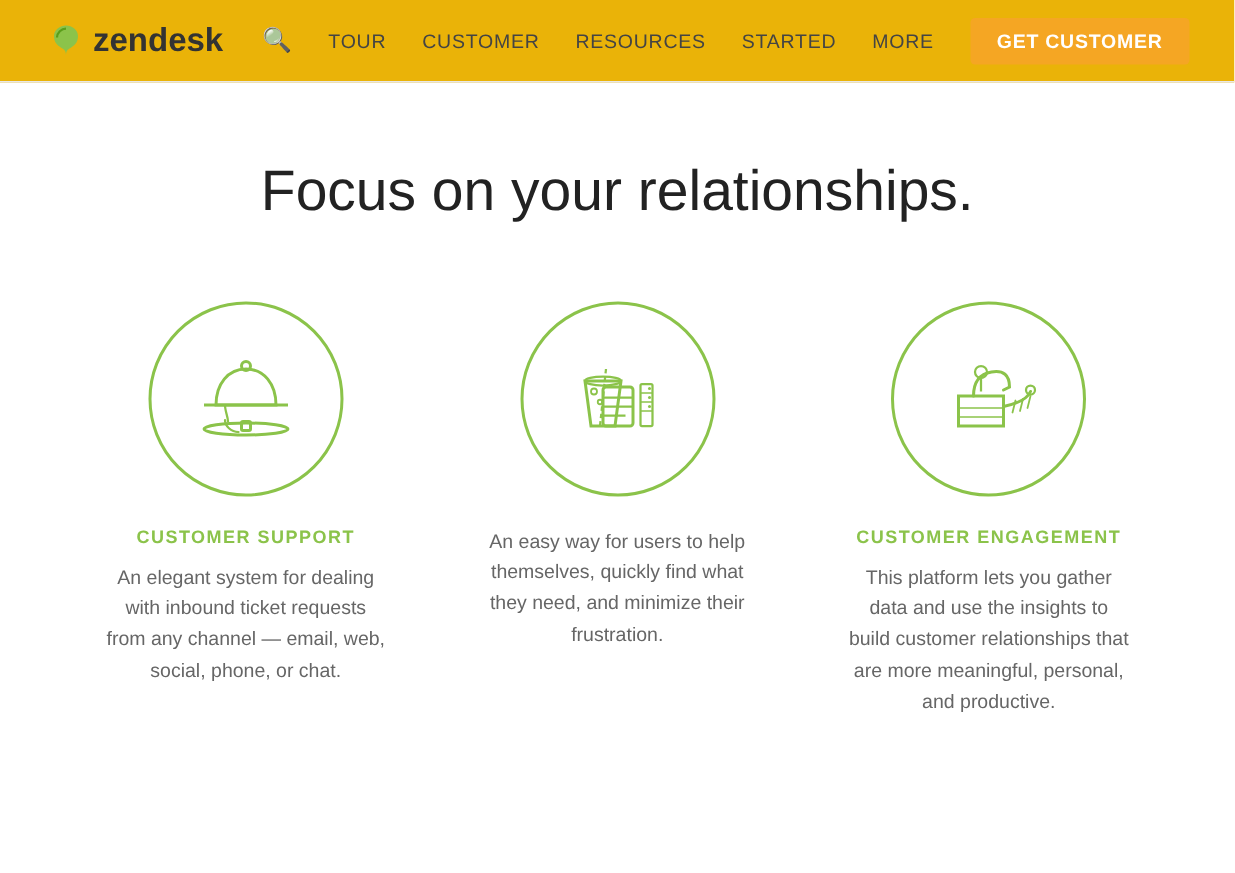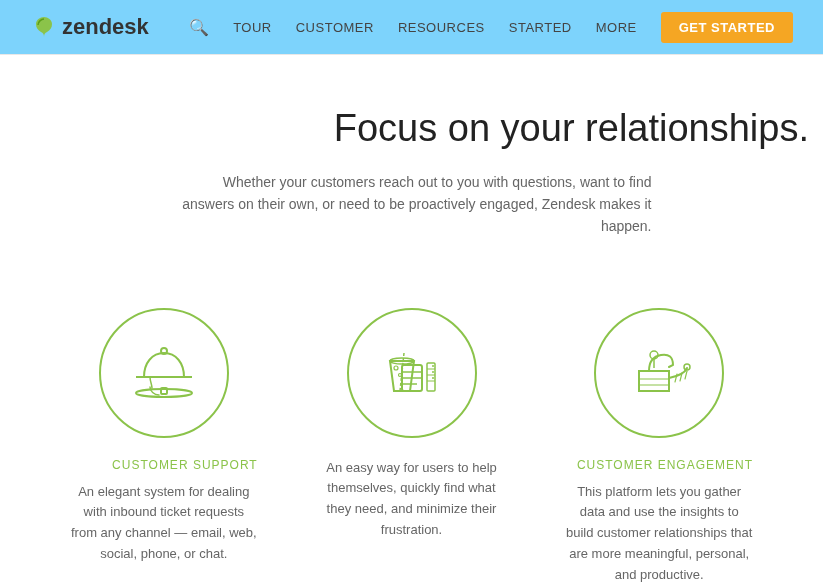--- a/index.html
+++ b/index.html
@@ -6,21 +6,21 @@
     body { font-family: Arial, sans-serif; background: #fff; width: 823px; min-height: 582px; overflow-x: hidden; }
 
     
     .navbar {
       display: flex;
       align-items: center;
       justify-content: space-between;
       padding: 0 30px;
       height: 55px;
       border-bottom: 1px solid #e8e8e8;
-      background: #7dd3fc;
+      background: #eab308;
     }
     .logo-area {
       display: flex;
       align-items: center;
       gap: 4px;
     }
     .logo-text {
       font-size: 22px;
       font-weight: bold;
       color: #333;
@@ -45,22 +45,22 @@
       padding: 8px 18px;
       font-size: 13px;
       font-weight: bold;
       cursor: pointer;
       border-radius: 3px;
       letter-spacing: 0.5px;
     }
 
     
     .hero {
-      text-align: right;
-      padding: 50px 14px 30px;
+      text-align: center;
+      padding: 50px 36px 30px;
     }
     .hero-title {
       font-size: 38px;
       font-weight: 300;
       color: #222;
       line-height: 1.25;
       margin-bottom: 18px;
     }
     .hero-subtitle {
       font-size: 14px;
@@ -90,26 +90,25 @@
       border: 2px solid #8bc34a;
       display: flex;
       align-items: center;
       justify-content: center;
       margin: 0 auto 20px;
       position: relative;
       overflow: hidden;
     }
     .feature-title {
       font-size: 12px;
-      font-weight: normal;
+      font-weight: bold;
       color: #8bc34a;
       letter-spacing: 1px;
       margin-bottom: 10px;
       text-transform: uppercase;
-      text-align: right;
     }
     .feature-desc {
       font-size: 13px;
       color: #666;
       line-height: 1.6;
     }
 
     
     .icon-svg { width: 80px; height: 80px; }
   </style>
@@ -125,29 +124,28 @@
     </svg>
     <span class="logo-text">zendesk</span>
   </div>
   <div class="nav-links">
     <span style="cursor:pointer;font-size:16px;color:#555;">🔍</span>
     <a class="nav-link">TOUR</a>
     <a class="nav-link">CUSTOMER</a>
     <a class="nav-link">RESOURCES</a>
     <a class="nav-link">STARTED</a>
     <a class="nav-link">MORE</a>
-    <button class="btn-get-started">GET STARTED</button>
+    <button class="btn-get-started">GET CUSTOMER</button>
   </div>
 </nav>
 
 <section class="hero">
   <h1 class="hero-title">
     <span>Focus on your relationships.</span><br>
   </h1>
-  <p class="hero-subtitle">Whether your customers reach out to you with questions, want to find answers on their own, or need to be proactively engaged, Zendesk makes it happen.</p>
 </section>
 
 <div class="features">
 
   <div class="feature-col">
     <div class="feature-icon-circle">
       <svg class="icon-svg" viewBox="0 0 80 80">
 
         <ellipse cx="40" cy="60" rx="28" ry="4" fill="none" stroke="#8bc34a" stroke-width="2"></ellipse>
         <rect x="37" y="55" width="6" height="6" rx="1" fill="none" stroke="#8bc34a" stroke-width="2"></rect>

